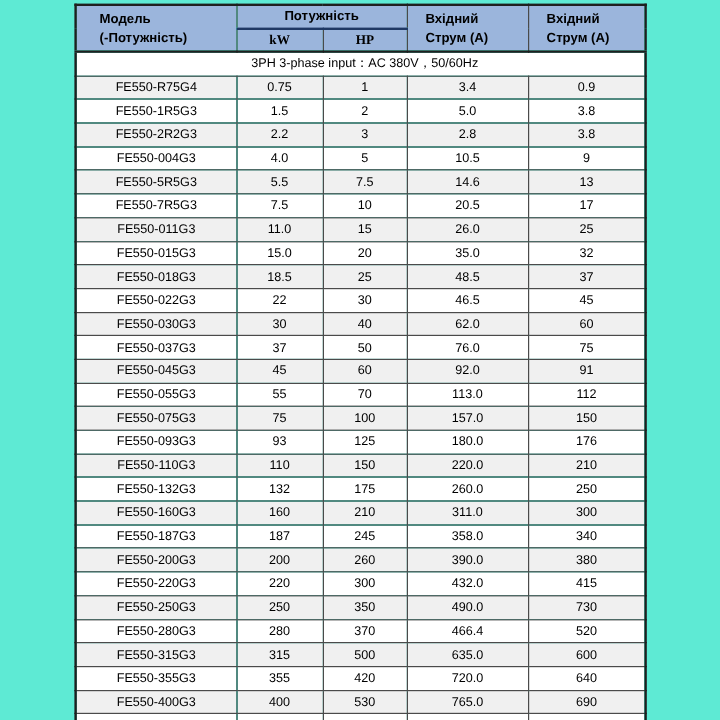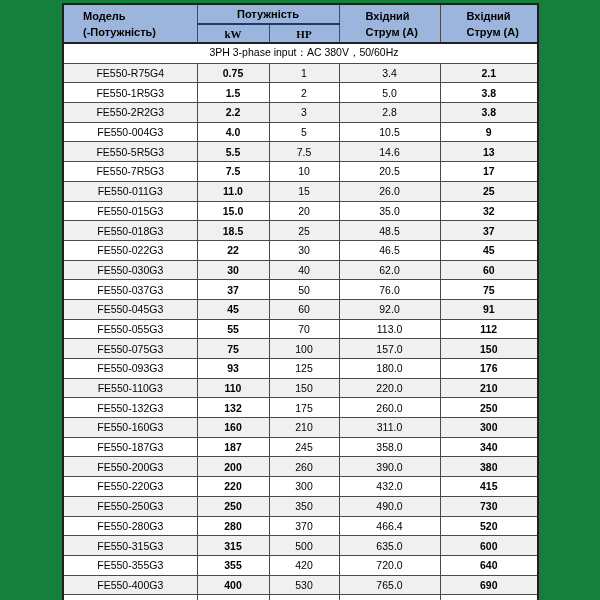--- a/index.html
+++ b/index.html
@@ -1,48 +1,48 @@
 <!DOCTYPE html>
 <html style="--header-bg: #9BB5DC; --stripe: #F0F0F0; --grid: #4a4a4a; --outer: #1f1f1f; --divider: #1F3864;"><head>
 <meta charset="utf-8">
 <style>
   html,body { margin:0; padding:0; background:#ffffff; }
   .page {
     position:relative; width:600px; height:600px; overflow:hidden;
-    background:#15803d; font-family:"Liberation Sans", sans-serif;
+    background:#5eead4; font-family:"Liberation Sans", sans-serif;
     color:#000;
   }
   table.spec {
     position:absolute; left:62px; top:3px;
     border-collapse:collapse; table-layout:fixed;
     border:2px solid var(--outer, #1f1f1f);
   }
   .spec th, .spec td {
     border:1px solid var(--grid, #4a4a4a);
     padding:0; margin:0; overflow:hidden; white-space:nowrap;
   }
   thead th {
     background:var(--header-bg, #9BB5DC);
     font-weight:bold; font-size:11px; text-align:center;
     vertical-align:middle;
   }
   thead { border-bottom:2px solid var(--outer, #1f1f1f); }
   th.model-h { text-align:left; padding-left:19px; line-height:16px; }
   th.power-h { height:18px; border-bottom:2px solid var(--divider, #1F3864);margin-left:24px; }
   th.sub-h   { height:17px;font-family:Liberation Serif, serif; }
-  th.cur-h   { text-align:left; padding-left:26px; line-height:16px; }
+  th.cur-h   { text-align:left; padding-left:15px; line-height:16px; }
   tr.note-row td {
     height:19px; font-size:10.5px; text-align:left; padding-left:7px;
     background:#ffffff;
   }
   tbody.data td {
     height:18.7px; font-size:10.5px; text-align:center; background:#ffffff;
   }
   tbody.data tr.alt td { background:var(--stripe, #F0F0F0); }
-  tbody.data td.b { font-weight:bold; }
+  tbody.data td.b { font-weight:normal; }
   tbody.partial td { height:12px; background:#ffffff; }
 </style>
 </head>
 <body>
 
 <div class="page">
   <table class="spec">
     <colgroup>
       <col style="width:134px">
       <col style="width:72px">
@@ -73,21 +73,21 @@
     </thead>
     <tbody class="data">
       <tr class="note-row">
         <td colspan="5">3PH 3-phase input：AC 380V，50/60Hz</td>
       </tr>
     <tr class="alt">
       <td>FE550-R75G4</td>
       <td class="b">0.75</td>
       <td>1</td>
       <td>3.4</td>
-      <td class="b">2.1</td>
+      <td class="b">0.9</td>
     </tr>
         <tr>
       <td>FE550-1R5G3</td>
       <td class="b">1.5</td>
       <td>2</td>
       <td>5.0</td>
       <td class="b">3.8</td>
     </tr>
         <tr class="alt">
       <td>FE550-2R2G3</td>

